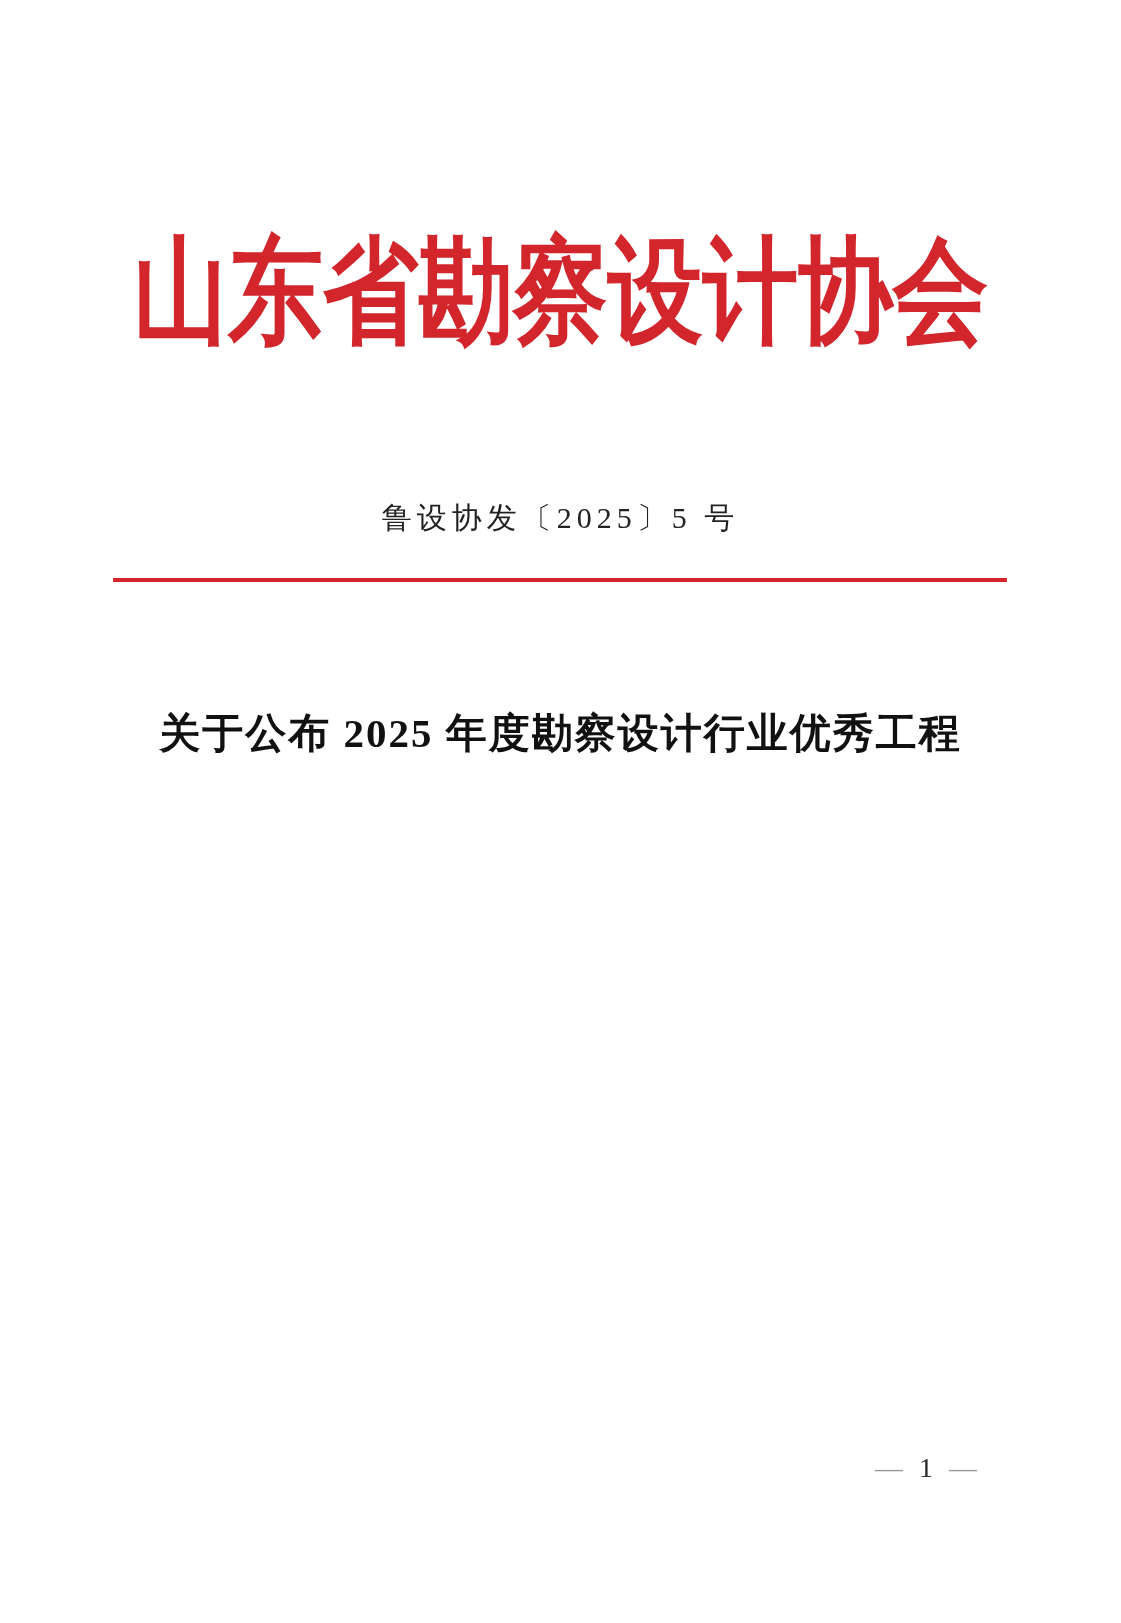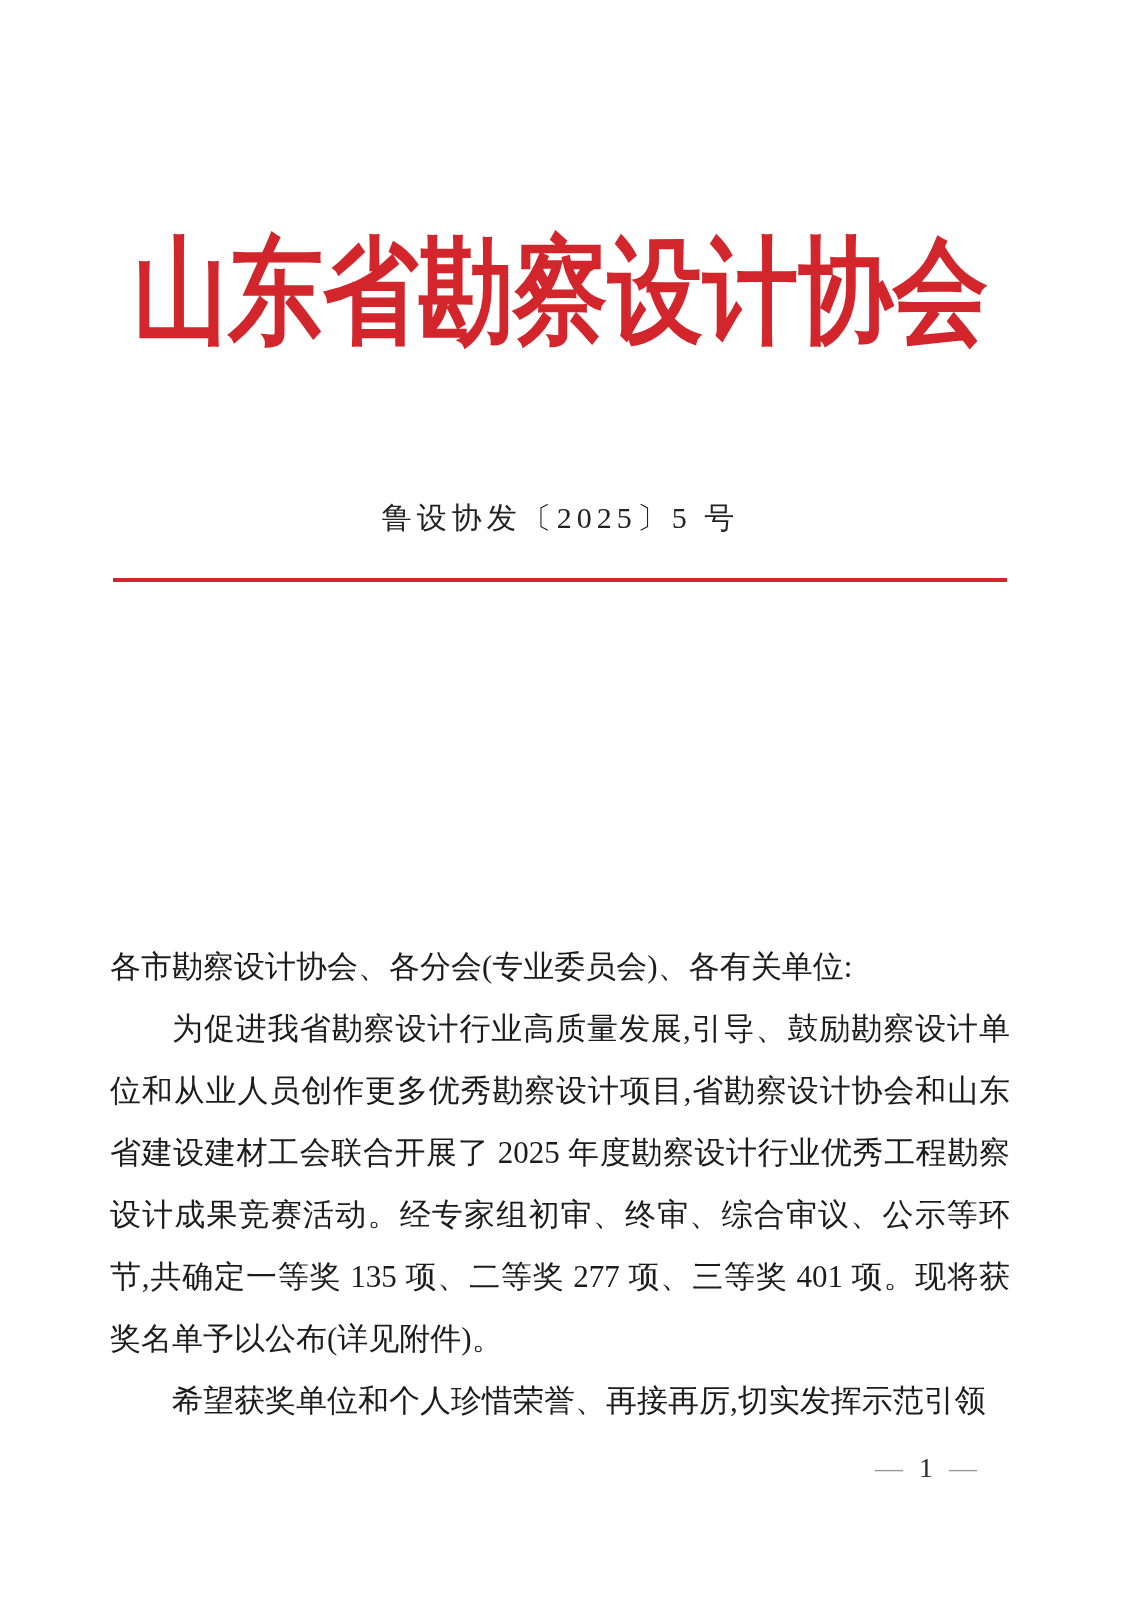--- a/index.html
+++ b/index.html
@@ -97,25 +97,21 @@
 
 <div class="page">
 
   <div class="org-title">山东省勘察设计协会</div>
 
   <div class="doc-number">鲁设协发〔2025〕5 号</div>
 
   <div class="red-divider"></div>
 
   <div class="doc-title">
+    <div>关于公布 2025 年度勘察设计行业优秀工程</div>
   </div>
 
-  <div class="body-text">
-    <p class="salute">各市勘察设计协会、各分会(专业委员会)、各有关单位:</p>
-    <p>为促进我省勘察设计行业高质量发展,引导、鼓励勘察设计单位和从业人员创作更多优秀勘察设计项目,省勘察设计协会和山东省建设建材工会联合开展了 2025 年度勘察设计行业优秀工程勘察设计成果竞赛活动。经专家组初审、终审、综合审议、公示等环节,共确定一等奖 135 项、二等奖 277 项、三等奖 401 项。现将获奖名单予以公布(详见附件)。</p>
-    <p>希望获奖单位和个人珍惜荣誉、再接再厉,切实发挥示范引领</p>
-  </div>
 
   <div class="page-number">
     <span class="dash">—</span><span>1</span><span class="dash">—</span>
   </div>
 
 </div>
 
 </body></html>

